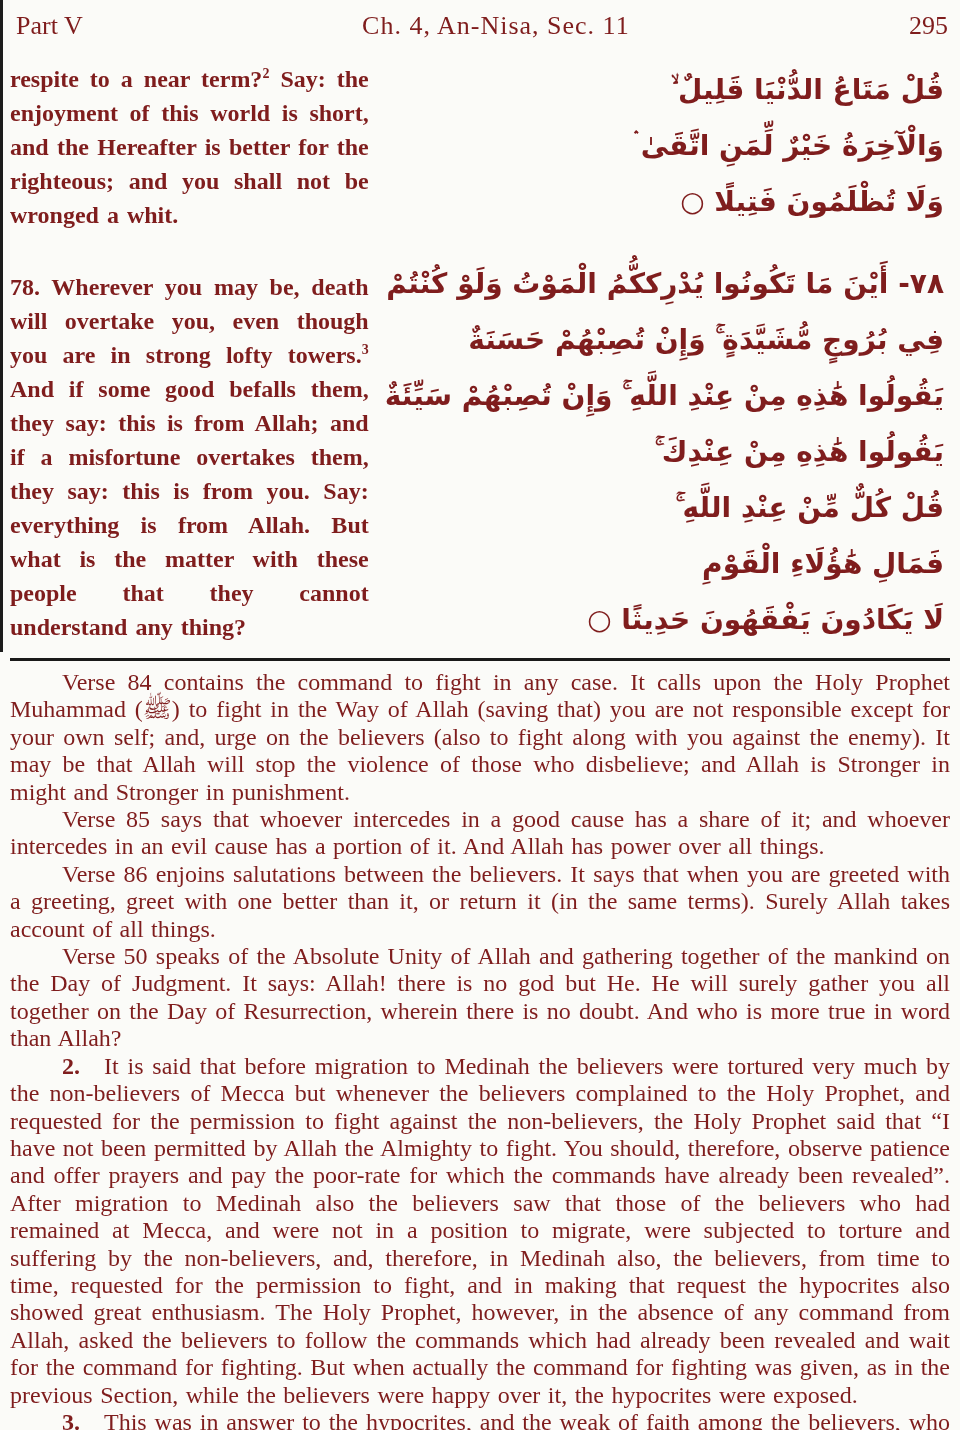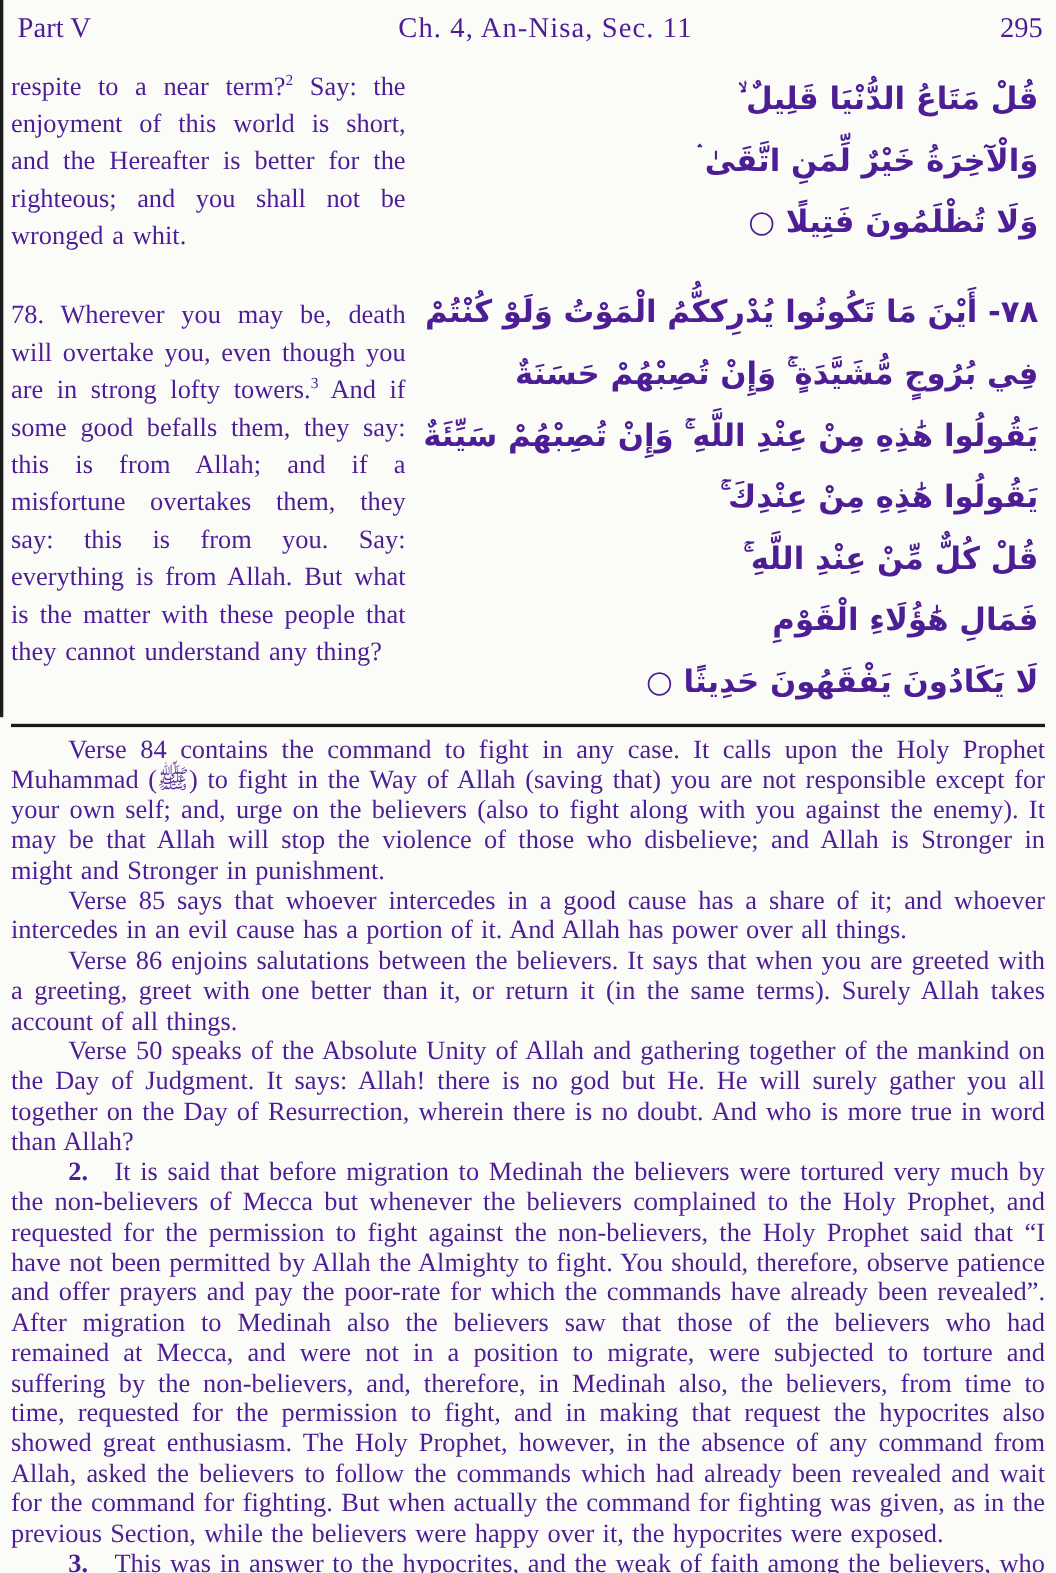--- a/index.html
+++ b/index.html
@@ -1,21 +1,21 @@
 <!DOCTYPE html>
 <html><head>
 <meta charset="utf-8">
 <style>
   html,body { margin:0; padding:0; background:#d9d9d6; }
   .page {
     position:relative;
     width:960px; height:1430px;
     margin:0 auto;
     background:#fbfbf8;
-    color:#4c1d95;
+    color:#7f1d1d;
     box-sizing:border-box;
     padding:8px 10px 0 10px;
     overflow:hidden;
     font-family:"Liberation Serif", serif;
   }
   .scan-edge {
     position:absolute; left:0; top:0;
     width:3px; height:652px;
     background:#1c1c1c;
   }
@@ -25,21 +25,21 @@
     padding:2px 2px 0 6px;
   }
   .hdr .chap { letter-spacing:1px; }
   .cols {
     display:flex;
     margin-top:20px;
     align-items:flex-start;
   }
   .col-en {
     width:452px;
-    font-weight:400;
+    font-weight:700;
     font-size:24px;
     line-height:34px;
     text-align:justify;
     word-spacing:2px;
   }
   .col-en p { margin:0; }
   .col-en p.v78 { margin-top:38px; }
   .col-en sup { font-size:14px; line-height:0; }
   .col-ar {
     flex:1;

